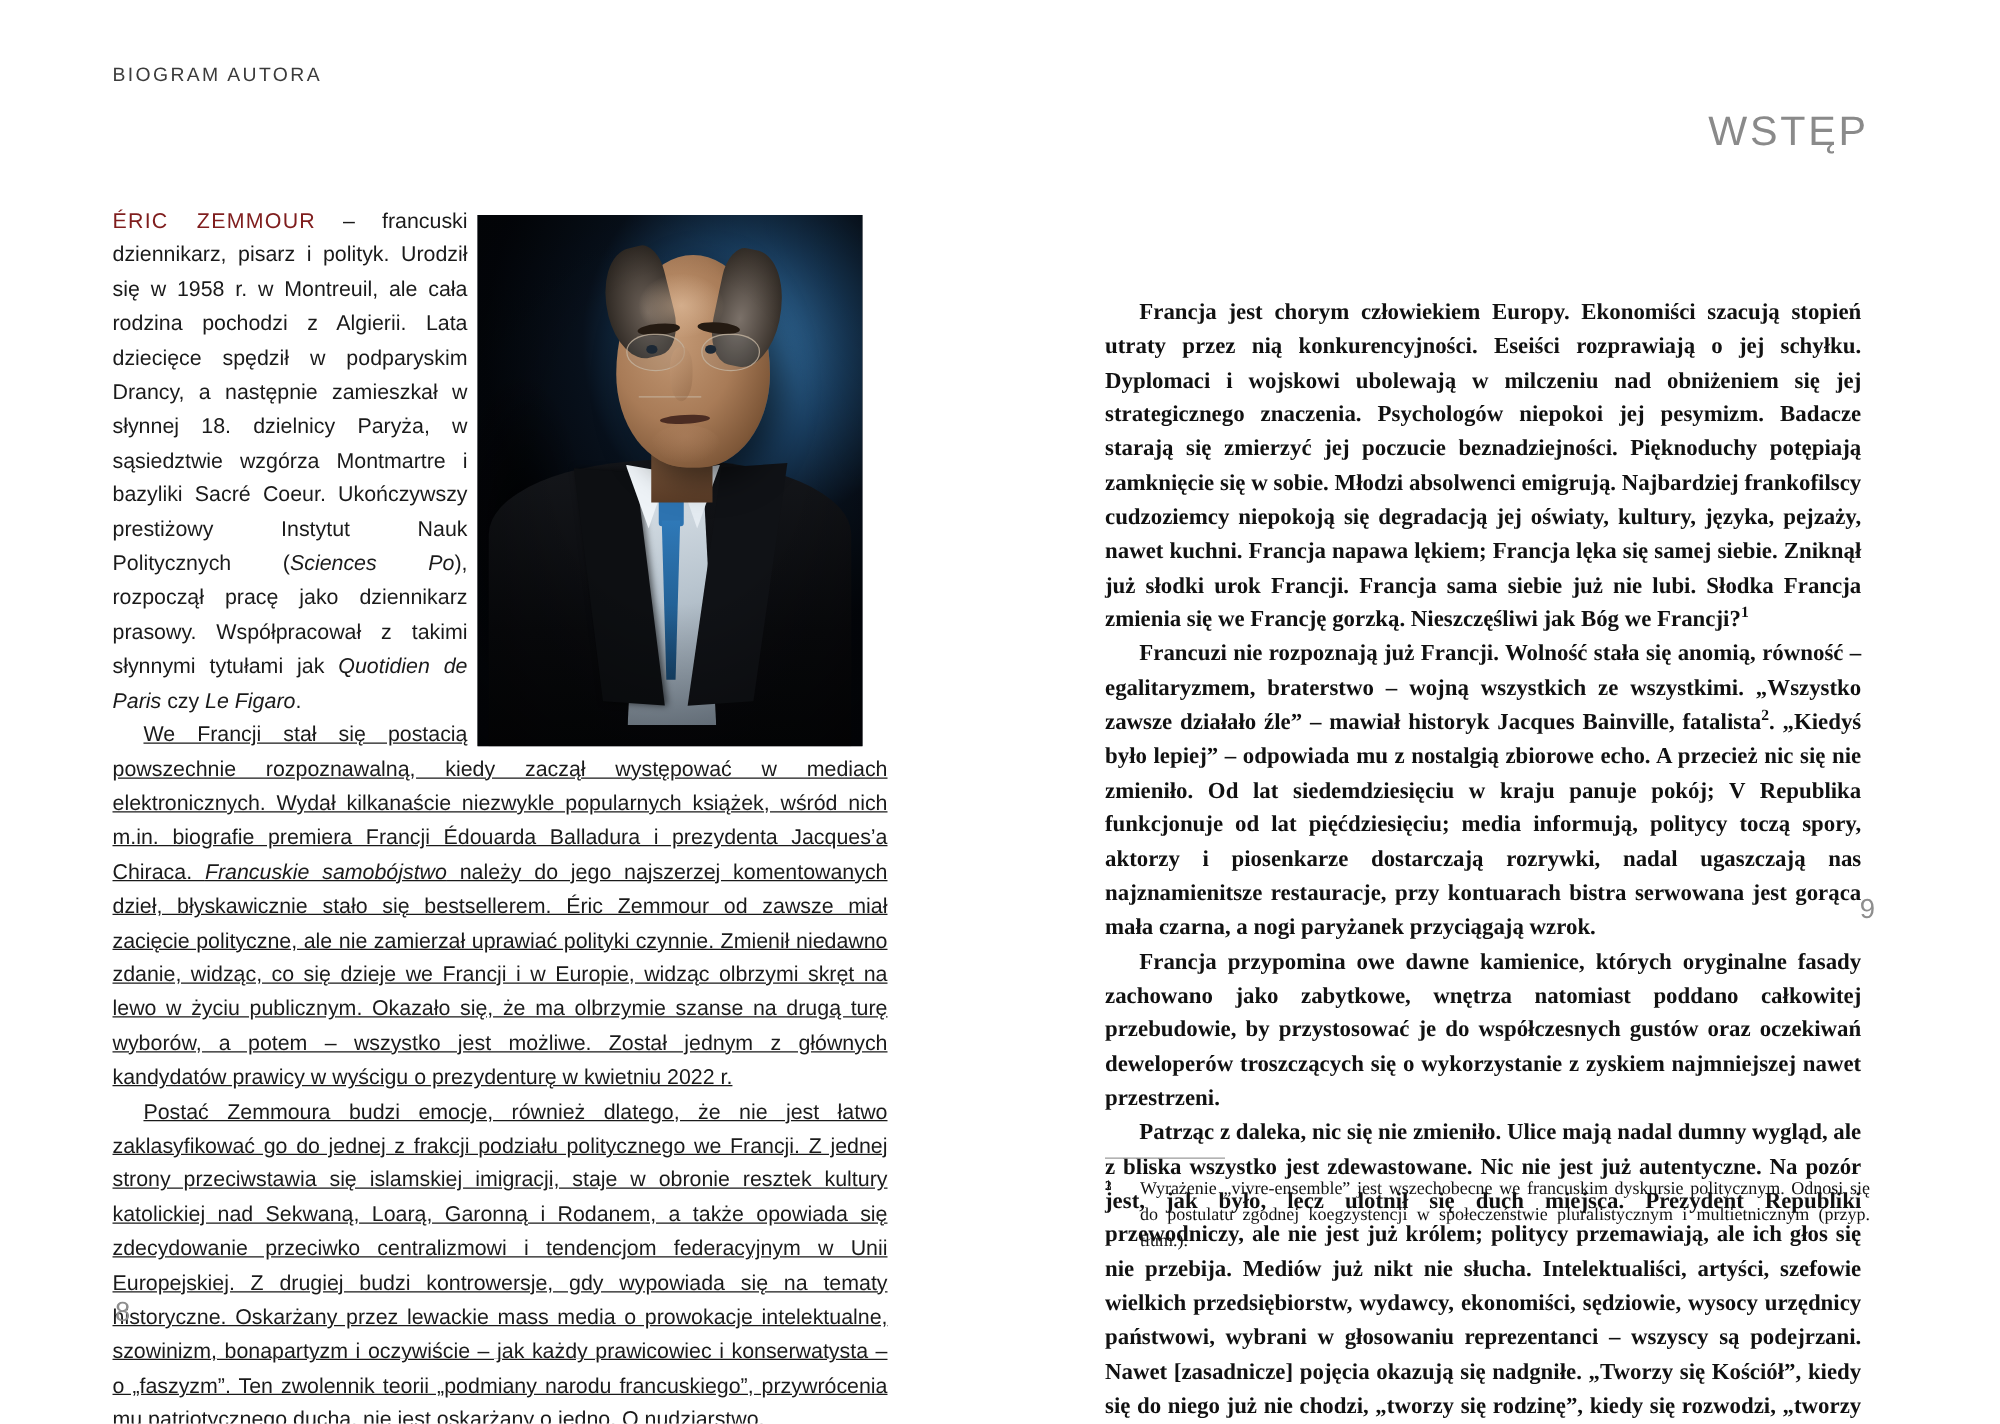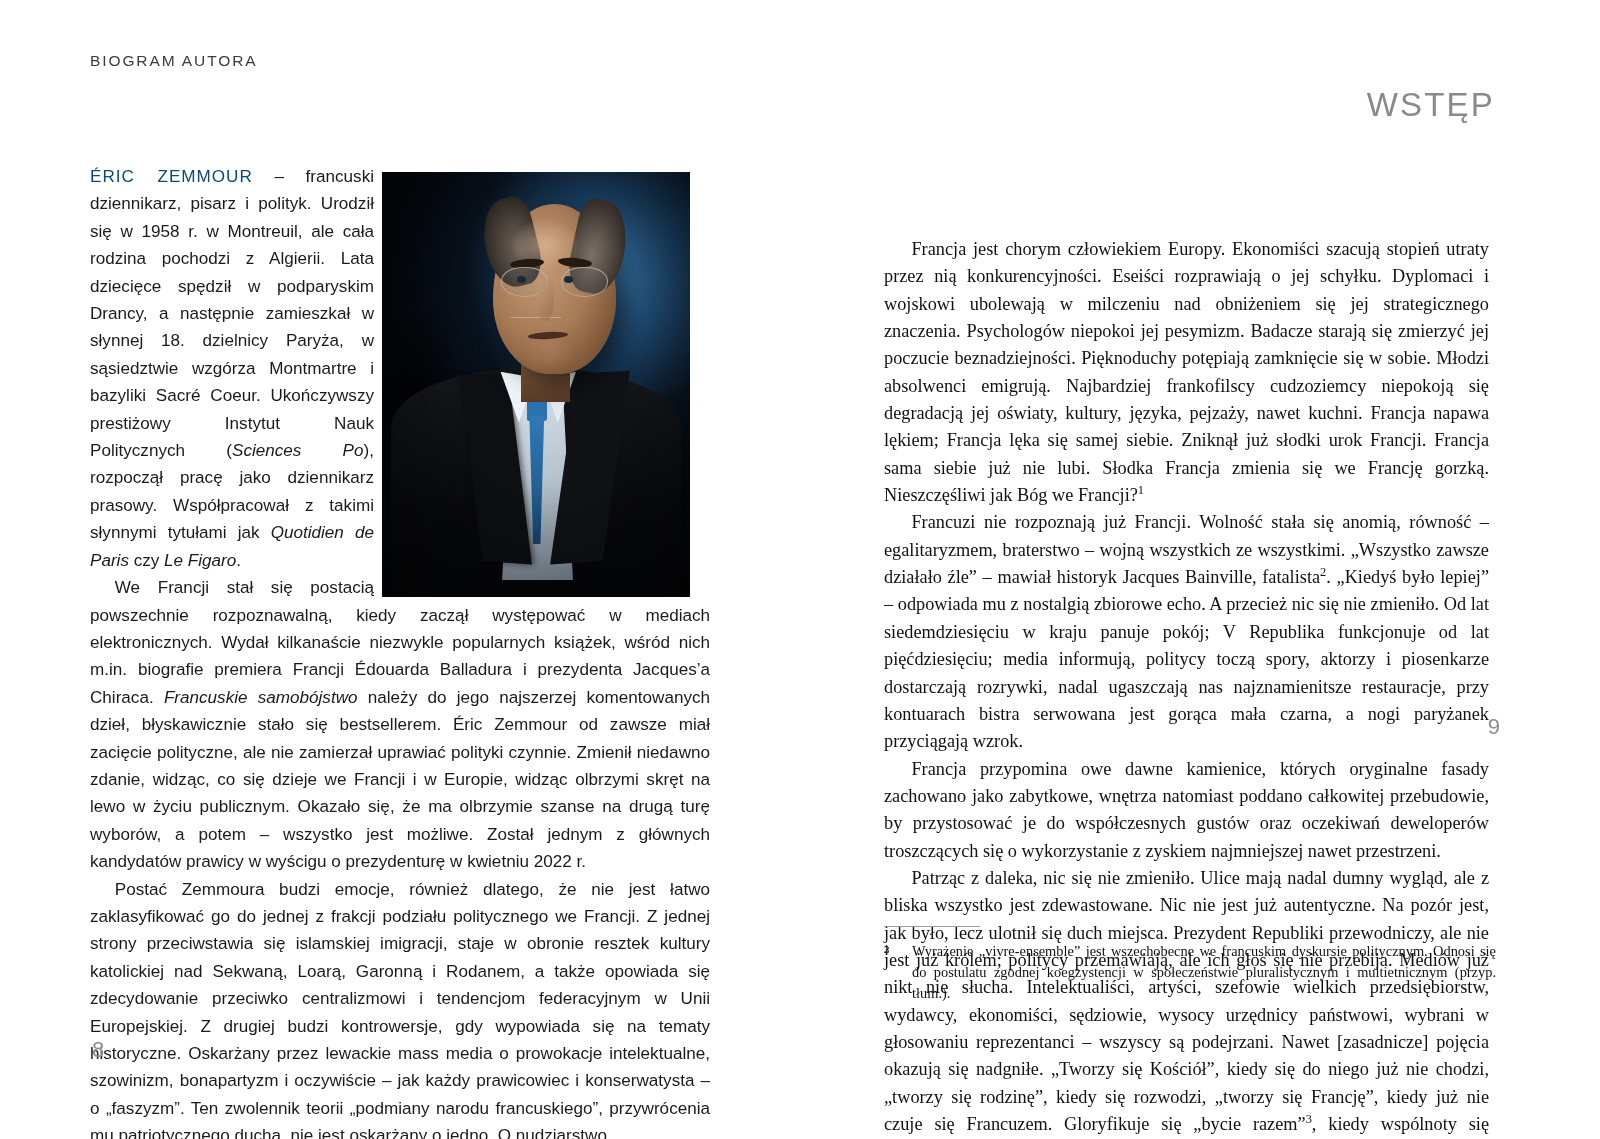--- a/index.html
+++ b/index.html
@@ -39,23 +39,23 @@
     width: 620px;
     font-family: "Liberation Sans", sans-serif;
     font-size: 17.1px;
     line-height: 27.4px;
     color: #1a1a1a;
     text-align: justify;
     text-justify: inter-word;
     hyphens: none;
   }
   #bio-body p { margin: 0; }
-  #bio-body p.indent { text-indent: 1.45em; }
+  #bio-body p.indent { text-indent: 1.45em; text-decoration: underline; }
   .name-red {
-    color: #0c4a6e;
+    color: #7f1d1d;
     letter-spacing: 1.0px;
     font-weight: 400;
   }
   .ital { font-style: italic; }
 
   
   #photo-float {
     float: right;
     width: 318px;
     height: 432px;
@@ -265,21 +265,21 @@
     position: absolute;
     left: 84px; top: 236px;
     width: 605px;
     font-family: "Liberation Serif", serif;
     font-size: 18.3px;
     line-height: 27.35px;
     color: #111111;
     text-align: justify;
     hyphens: none;
   }
-  #intro-body p { margin: 0; text-indent: 1.5em; }
+  #intro-body p { margin: 0; text-indent: 1.5em; font-weight: bold; }
   sup { font-size: 0.68em; vertical-align: super; line-height: 0; }
 
   #footnote-rule {
     position: absolute;
     left: 84px; top: 926px;
     width: 96px; height: 1px;
     background: #9b9b9b;
   }
   #footnotes {
     position: absolute;

